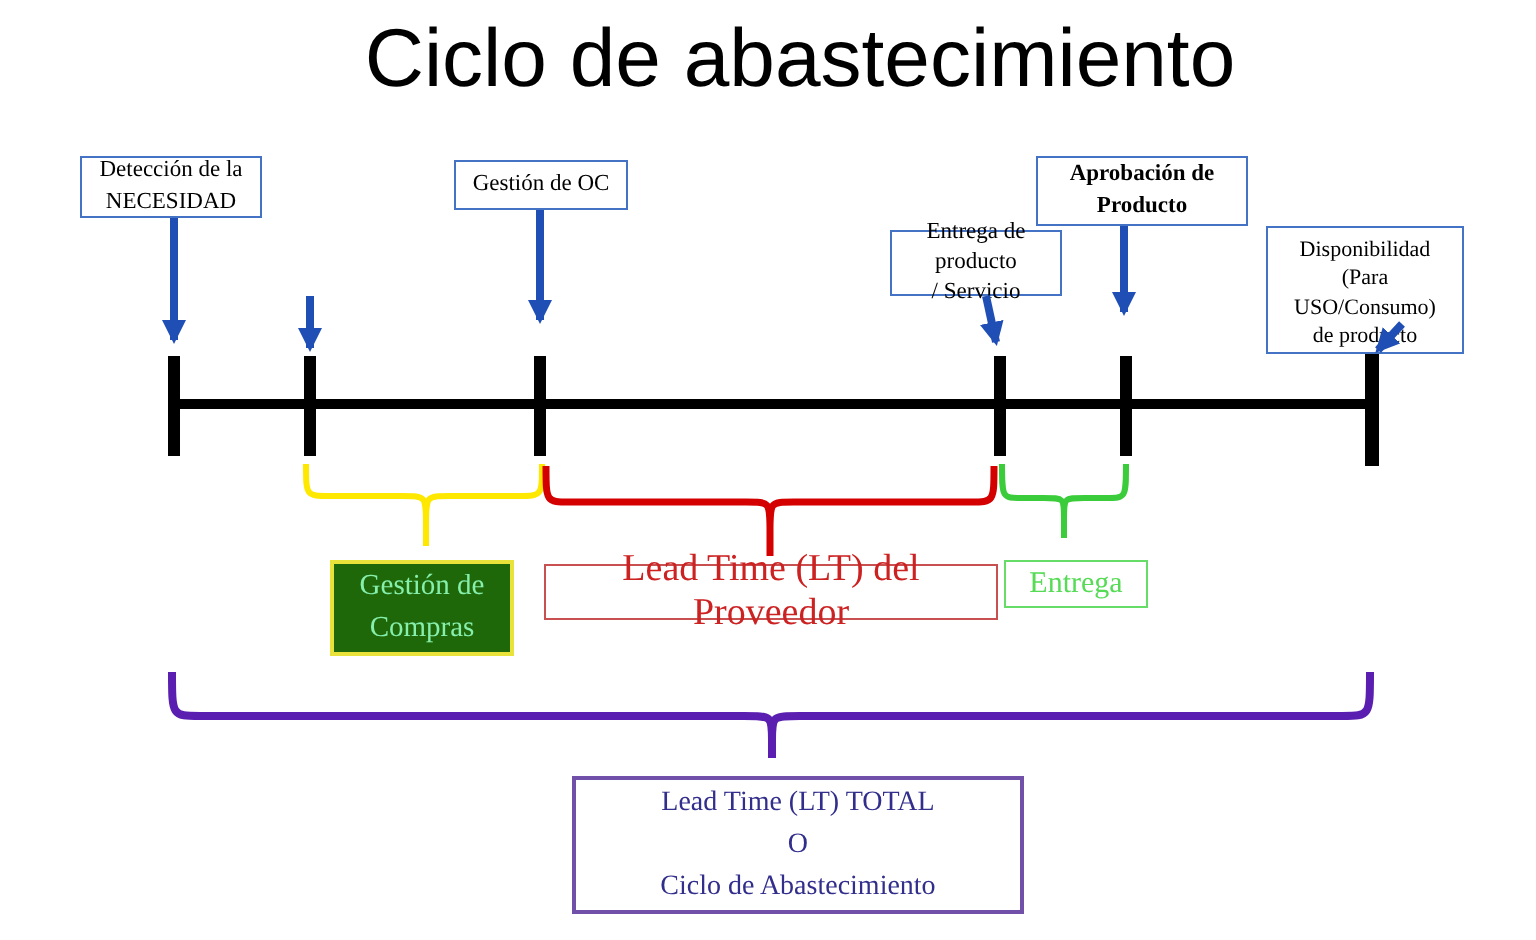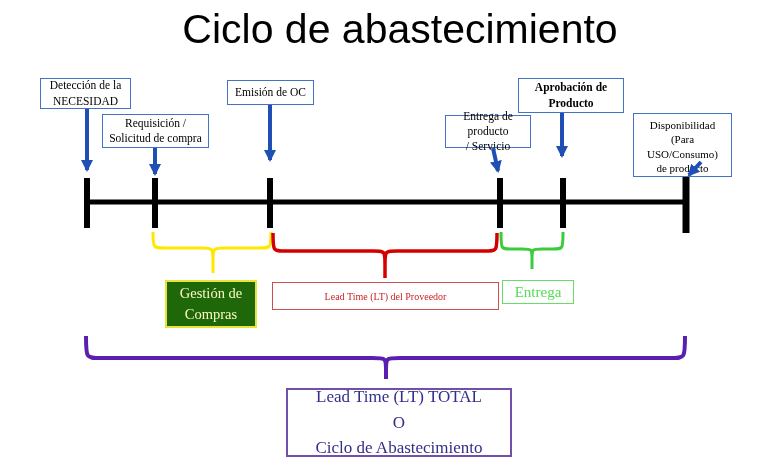--- a/index.html
+++ b/index.html
@@ -16,47 +16,43 @@
   #evt-deteccion{left:40px;top:78px;width:91px;height:31px;}
   #evt-requisicion{left:102px;top:114px;width:107px;height:34px;}
   #evt-emision{left:227px;top:80px;width:87px;height:25px;}
   #evt-entrega{left:445px;top:115px;width:86px;height:33px;}
   #evt-aprobacion{left:518px;top:78px;width:106px;height:35px;font-weight:bold;}
   #evt-disponibilidad{left:633px;top:113px;width:99px;height:64px;font-size:11px;align-items:flex-end;}
   svg.layer{left:0;top:0;width:768px;height:470px;pointer-events:none;}
   .phase{box-sizing:border-box;text-align:center;display:flex;align-items:center;
          justify-content:center;white-space:pre-line;}
   #phase-gestion{left:165px;top:280px;width:92px;height:48px;background:#1e6809;
-      border:2px solid #e8e23a;color:#fef9c3;font-size:14.5px;line-height:1.42;}
+      border:2px solid #e8e23a;color:#86efac;font-size:14.5px;line-height:1.42;}
   #phase-leadtime{left:272px;top:282px;width:227px;height:28px;background:#fff;
-      border:1.5px solid #c85050;color:#cc2222;font-size:10px;}
+      border:1.5px solid #c85050;color:#cc2222;font-size:19px;}
   #phase-calidad{left:502px;top:280px;width:72px;height:24px;background:#fff;
       border:1.5px solid #66dd66;color:#55db55;font-size:15px;}
   #total-box{left:286px;top:388px;width:226px;height:69px;background:#fff;
-      border:2px solid #7050a8;color:#322e8c;font-size:17px;line-height:1.5;
+      border:2px solid #7050a8;color:#322e8c;font-size:14px;line-height:1.5;
       text-align:center;display:flex;align-items:center;justify-content:center;
       white-space:pre-line;box-sizing:border-box;}
 </style>
 </head>
 <body>
 
 <div class="slide">
 
   <div class="abs title">Ciclo de abastecimiento</div>
 
   <div class="abs evt" id="evt-deteccion">
     <span class="evt-inner">Detección de la
 NECESIDAD</span>
   </div>
-  <div class="abs evt" id="evt-requisicion">
-    <span class="evt-inner">Requisición /
-Solicitud de compra</span>
-  </div>
   <div class="abs evt" id="evt-emision">
-    <span class="evt-inner">Emisión de OC</span>
+    <span class="evt-inner">Gestión de OC</span>
   </div>
   <div class="abs evt" id="evt-entrega">
     <span class="evt-inner">Entrega de producto
 / Servicio</span>
   </div>
   <div class="abs evt" id="evt-aprobacion">
     <span class="evt-inner">Aprobación de
 Producto</span>
   </div>
   <div class="abs evt" id="evt-disponibilidad">

